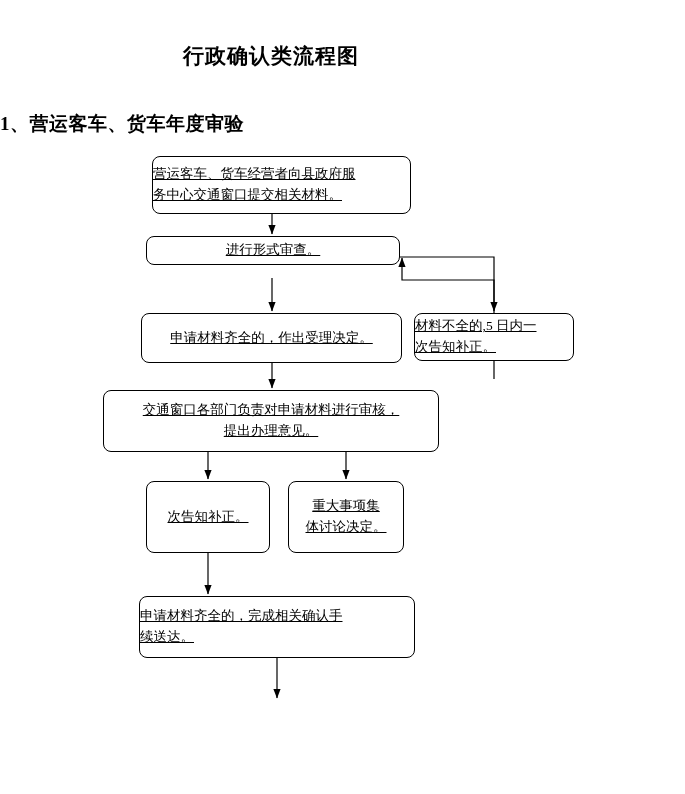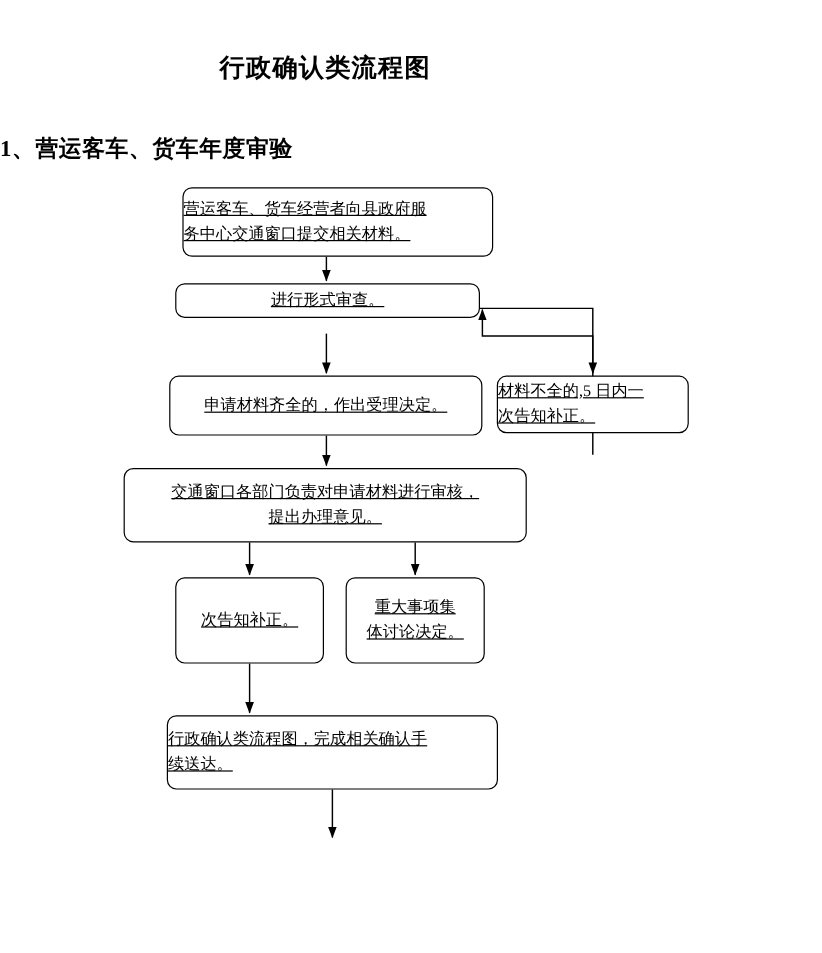--- a/index.html
+++ b/index.html
@@ -124,18 +124,18 @@
   <div class="node" style="left:146px; top:481px; width:124px; height:72px;">
     <span class="inner">次告知补正。</span>
   </div>
 
   <div class="node" style="left:288px; top:481px; width:116px; height:72px;text-align:center;">
     <span class="inner">重大事项集
 体讨论决定。</span>
   </div>
 
   <div class="node left" style="left:139px; top:596px; width:276px; height:62px;">
-    <span class="inner">行政确认类流程图，完成相关确认手
+    <span class="inner">申请材料齐全的，完成相关确认手
 续送达。</span>
   </div>
 
 
 </div>
 
 </body></html>

